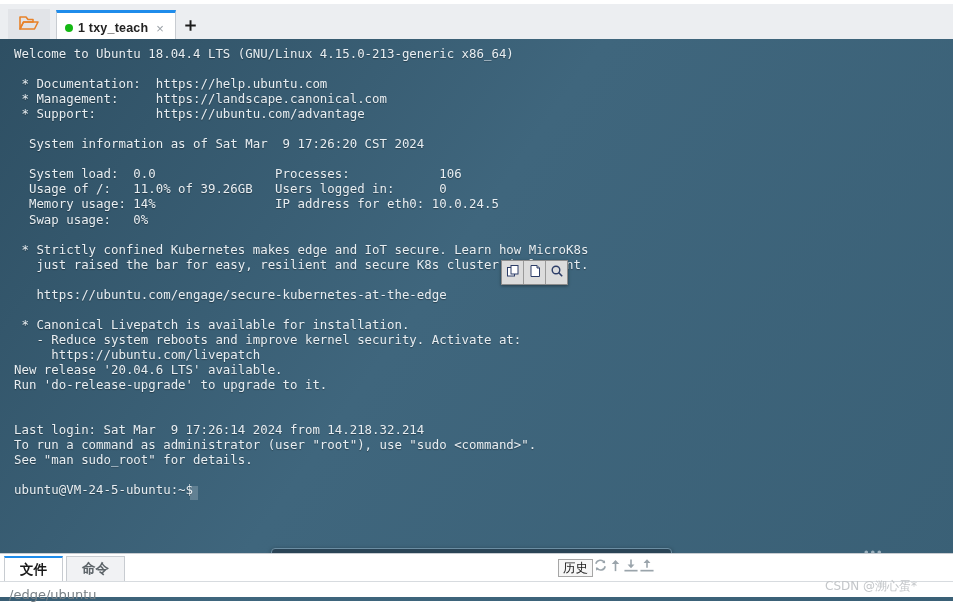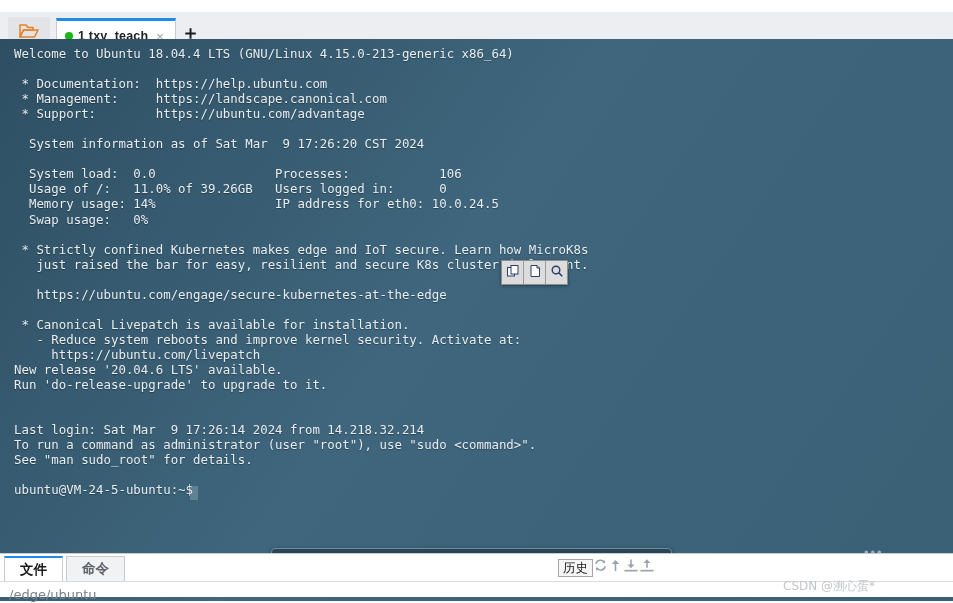--- a/index.html
+++ b/index.html
@@ -11,21 +11,21 @@
     width: 953px;
     height: 603px;
     overflow: hidden;
     font-family: "Liberation Sans", sans-serif;
     position: relative;
   }
 
   
   .tabbar {
     position: absolute;
-    left: 0; top: 12px;
+    left: 0; top: 4px;
     width: 953px;
     height: 39px;
     background: #eceef1;
     border-bottom: 1px solid #c8ccd1;
     box-sizing: border-box;
     text-decoration: underline;
   }
   .folder-btn {
     position: absolute;
     left: 8px; top: 5px;
@@ -231,21 +231,21 @@
     font-family: "DejaVu Sans", "Liberation Sans", sans-serif;
     color: #1a1a1a;
     padding: 1px 4px;
     line-height: 14px;
     cursor: pointer;
   }
   .tool-icon { cursor: pointer; display: flex; align-items: center; }
 
   .watermark {
     position: absolute;
-    left: 783px; top: 578px;
+    left: 825px; top: 578px;
     font-size: 12px;
     color: #c3c6c9;
     font-family: "DejaVu Sans", "Liberation Sans", sans-serif;
     white-space: nowrap;
     user-select: none;
   }
 </style>
 </head>
 <body>
 

